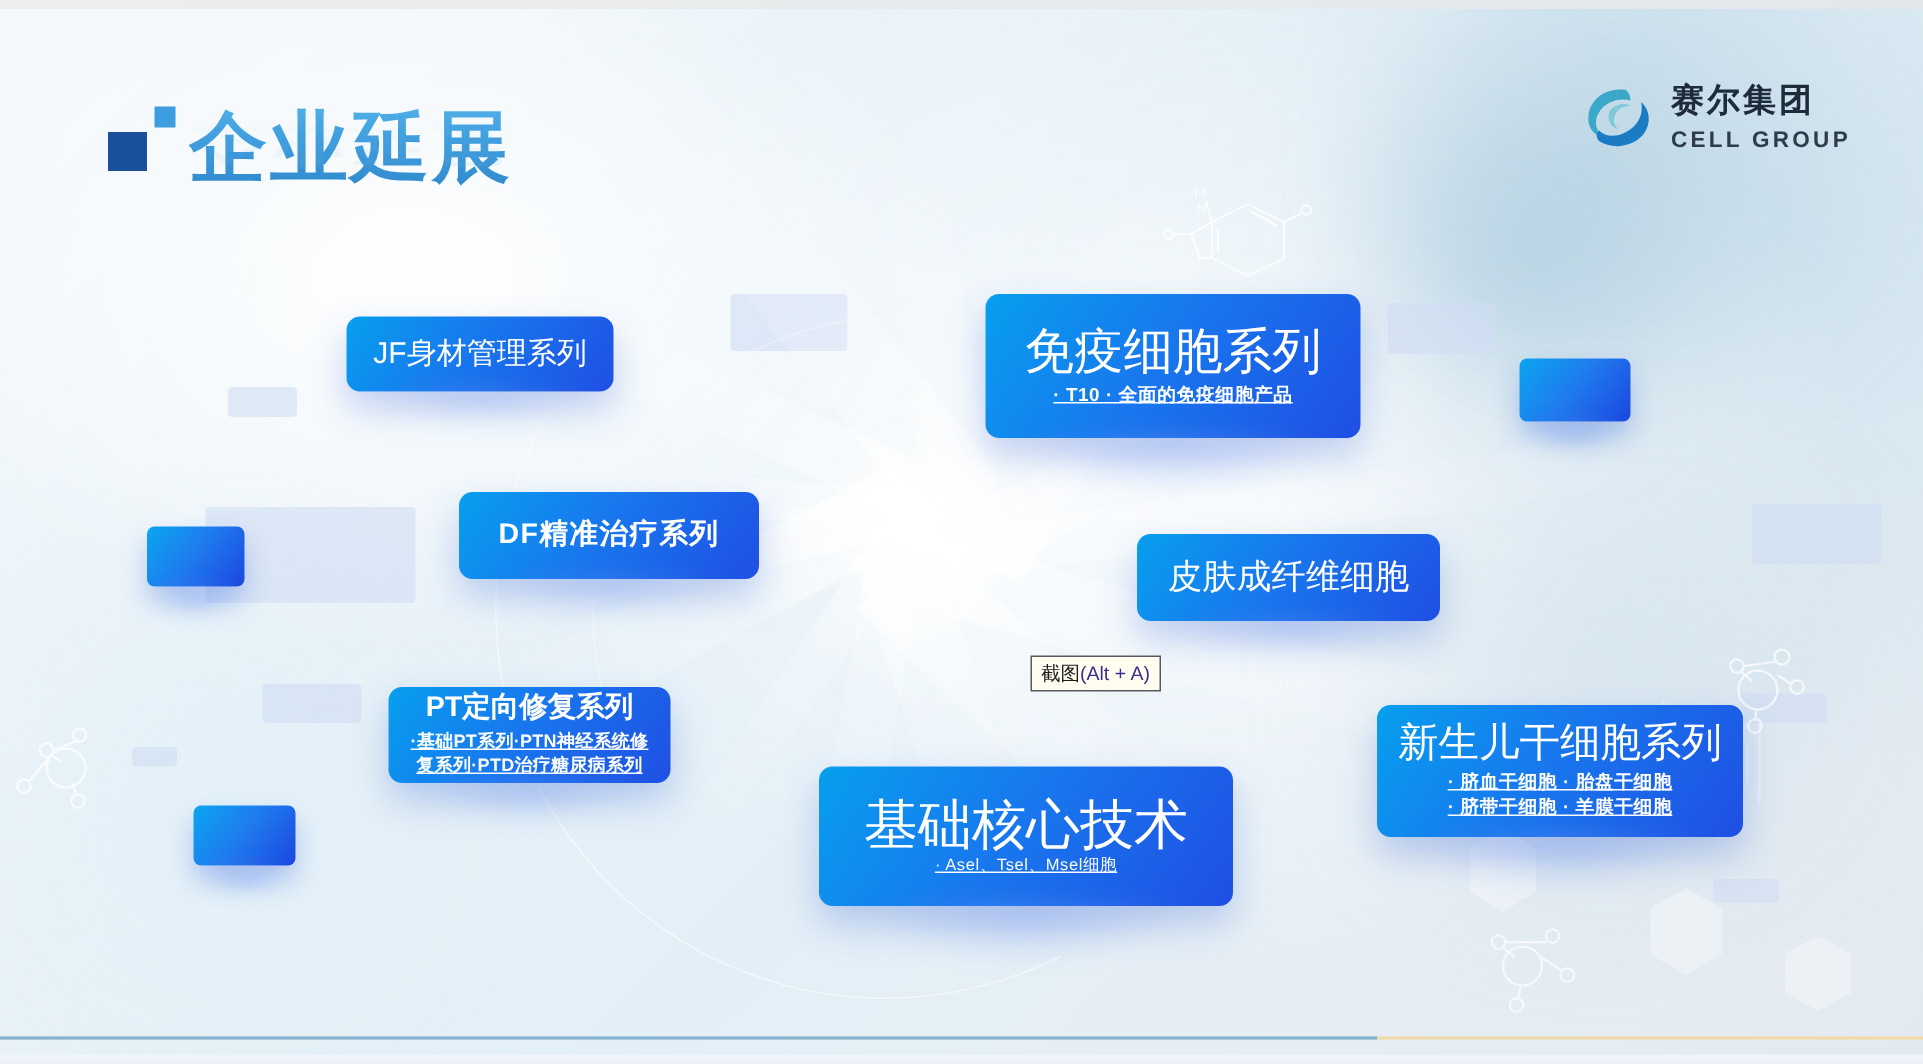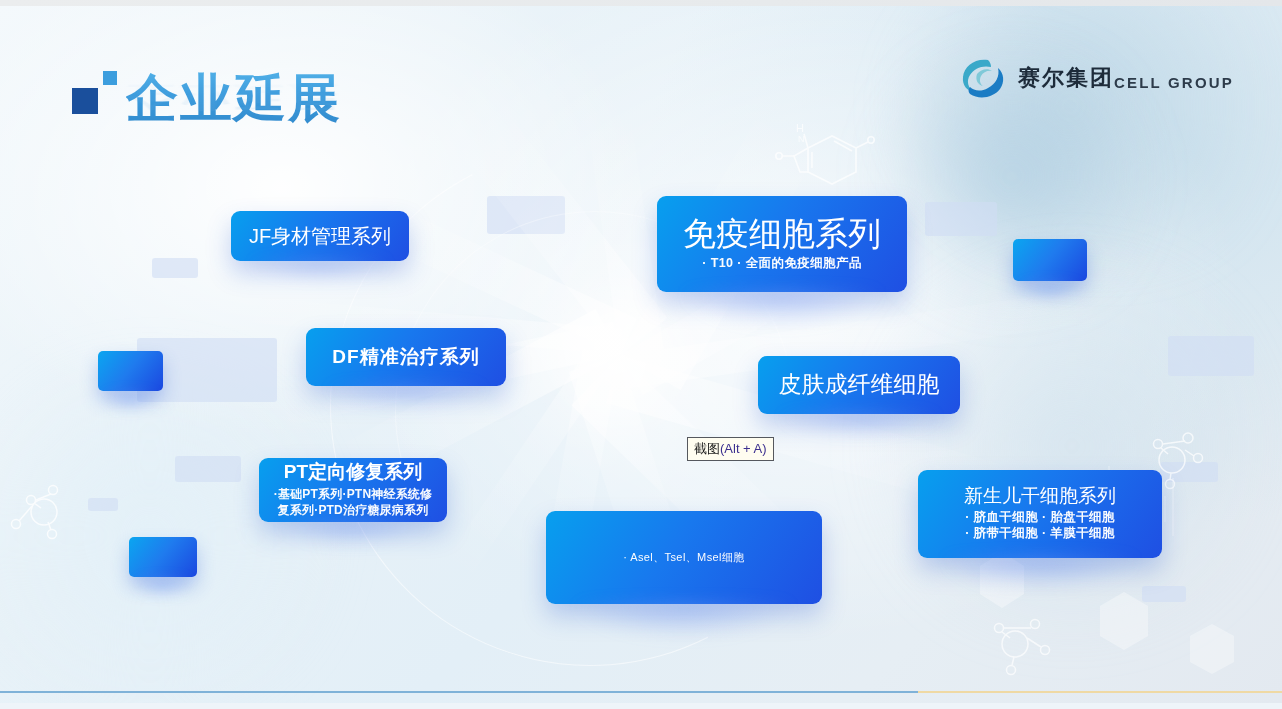--- a/index.html
+++ b/index.html
@@ -106,59 +106,59 @@
     font-size:52px; font-weight:700; letter-spacing:2px;
     color:rgba(120,180,225,0.30);
     transform:scaleY(-0.55); transform-origin:top left;
     filter:blur(1.2px);
     -webkit-mask-image:linear-gradient(180deg, rgba(0,0,0,0.55), rgba(0,0,0,0));
     mask-image:linear-gradient(180deg, rgba(0,0,0,0.55), rgba(0,0,0,0));
   }
 
   
   .logo { position:absolute; right:48px; top:48px; display:flex; align-items:center; gap:9px; }
-  .logo-text { display:flex; flex-direction:row; line-height:1; }
+  .logo-text { display:flex; flex-direction:column; line-height:1; }
   .logo-cn { font-size:22px; font-weight:700; color:#1d2b3a; letter-spacing:2px; }
   .logo-en { font-size:15px; font-weight:600; color:#2d3b4a; letter-spacing:2.2px; margin-top:8px; }
 
   
   .card {
     position:absolute; border-radius:9px; color:#fff;
     background:linear-gradient(125deg,#079fee 0%,#1878ee 45%,#1f4fe3 100%);
     box-shadow:0 12px 24px rgba(40,90,210,0.26);
     display:flex; flex-direction:column; align-items:center; justify-content:center;
     text-align:center; padding:6px 14px;
   }
   .card::after {
     content:""; position:absolute; left:10%; top:98%; width:80%; height:40%;
     background:radial-gradient(ellipse at 50% 0%, rgba(120,155,245,0.40), rgba(120,155,245,0) 72%);
     filter:blur(7px); pointer-events:none;
   }
   .card .t { font-weight:400; line-height:1.1; white-space:nowrap; }
-  .card .s { line-height:1.35; opacity:.98; }
+  .card .s { line-height:1.35; opacity:.98;text-decoration:underline; }
 
   .c-jf  { left:231px; top:205px; width:178px; height:50px; }
   .c-jf .t { font-size:20px; }
 
   .c-df  { left:306px; top:322px; width:200px; height:58px; }
   .c-df .t { font-size:19px; font-weight:700; letter-spacing:1px; }
 
   .c-pt  { left:259px; top:452px; width:188px; height:64px; }
   .c-pt .t { font-size:19px; font-weight:700; margin-bottom:3px; }
   .c-pt .s { font-size:12px; font-weight:700; letter-spacing:.2px; }
 
   .c-imm { left:657px; top:190px; width:250px; height:96px; }
   .c-imm .t { font-size:33px; margin-bottom:3px; }
   .c-imm .s { font-size:12.5px; font-weight:700; letter-spacing:.4px; }
 
   .c-skin{ left:758px; top:350px; width:202px; height:58px; }
   .c-skin .t { font-size:23px; }
 
   .c-new { left:918px; top:464px; width:244px; height:88px; }
-  .c-new .t { font-size:19px; margin-bottom:2px;font-family:Liberation Serif, serif; }
+  .c-new .t { font-size:27px; margin-bottom:2px;font-family:Liberation Serif, serif; }
   .c-new .s { font-size:12.5px; font-weight:700; letter-spacing:.4px; }
 
   .c-core{ left:546px; top:505px; width:276px; height:93px; }
   .c-core .t { font-size:36px; margin-bottom:1px; }
   .c-core .s { font-size:11px; letter-spacing:.4px; }
 
   
   .tooltip {
     position:absolute; left:687px; top:431px;
     background:#fffdf0; border:1px solid #55585e;
@@ -362,20 +362,21 @@
       <div class="t">皮肤成纤维细胞</div>
     </div>
 
     <div class="card c-new">
       <div class="t">新生儿干细胞系列</div>
       <div class="s">·  脐血干细胞  ·  胎盘干细胞</div>
       <div class="s">·  脐带干细胞  ·  羊膜干细胞</div>
     </div>
 
     <div class="card c-core">
+      <div class="t">基础核心技术</div>
       <div class="s">·  Asel、Tsel、Msel细胞</div>
     </div>
 
     <div class="tooltip">
       <span class="mn">截图</span><span class="ky">(Alt + A)</span>
     </div>
 
     <div class="prog-track">
       <div class="prog-fill"></div>
     </div>

